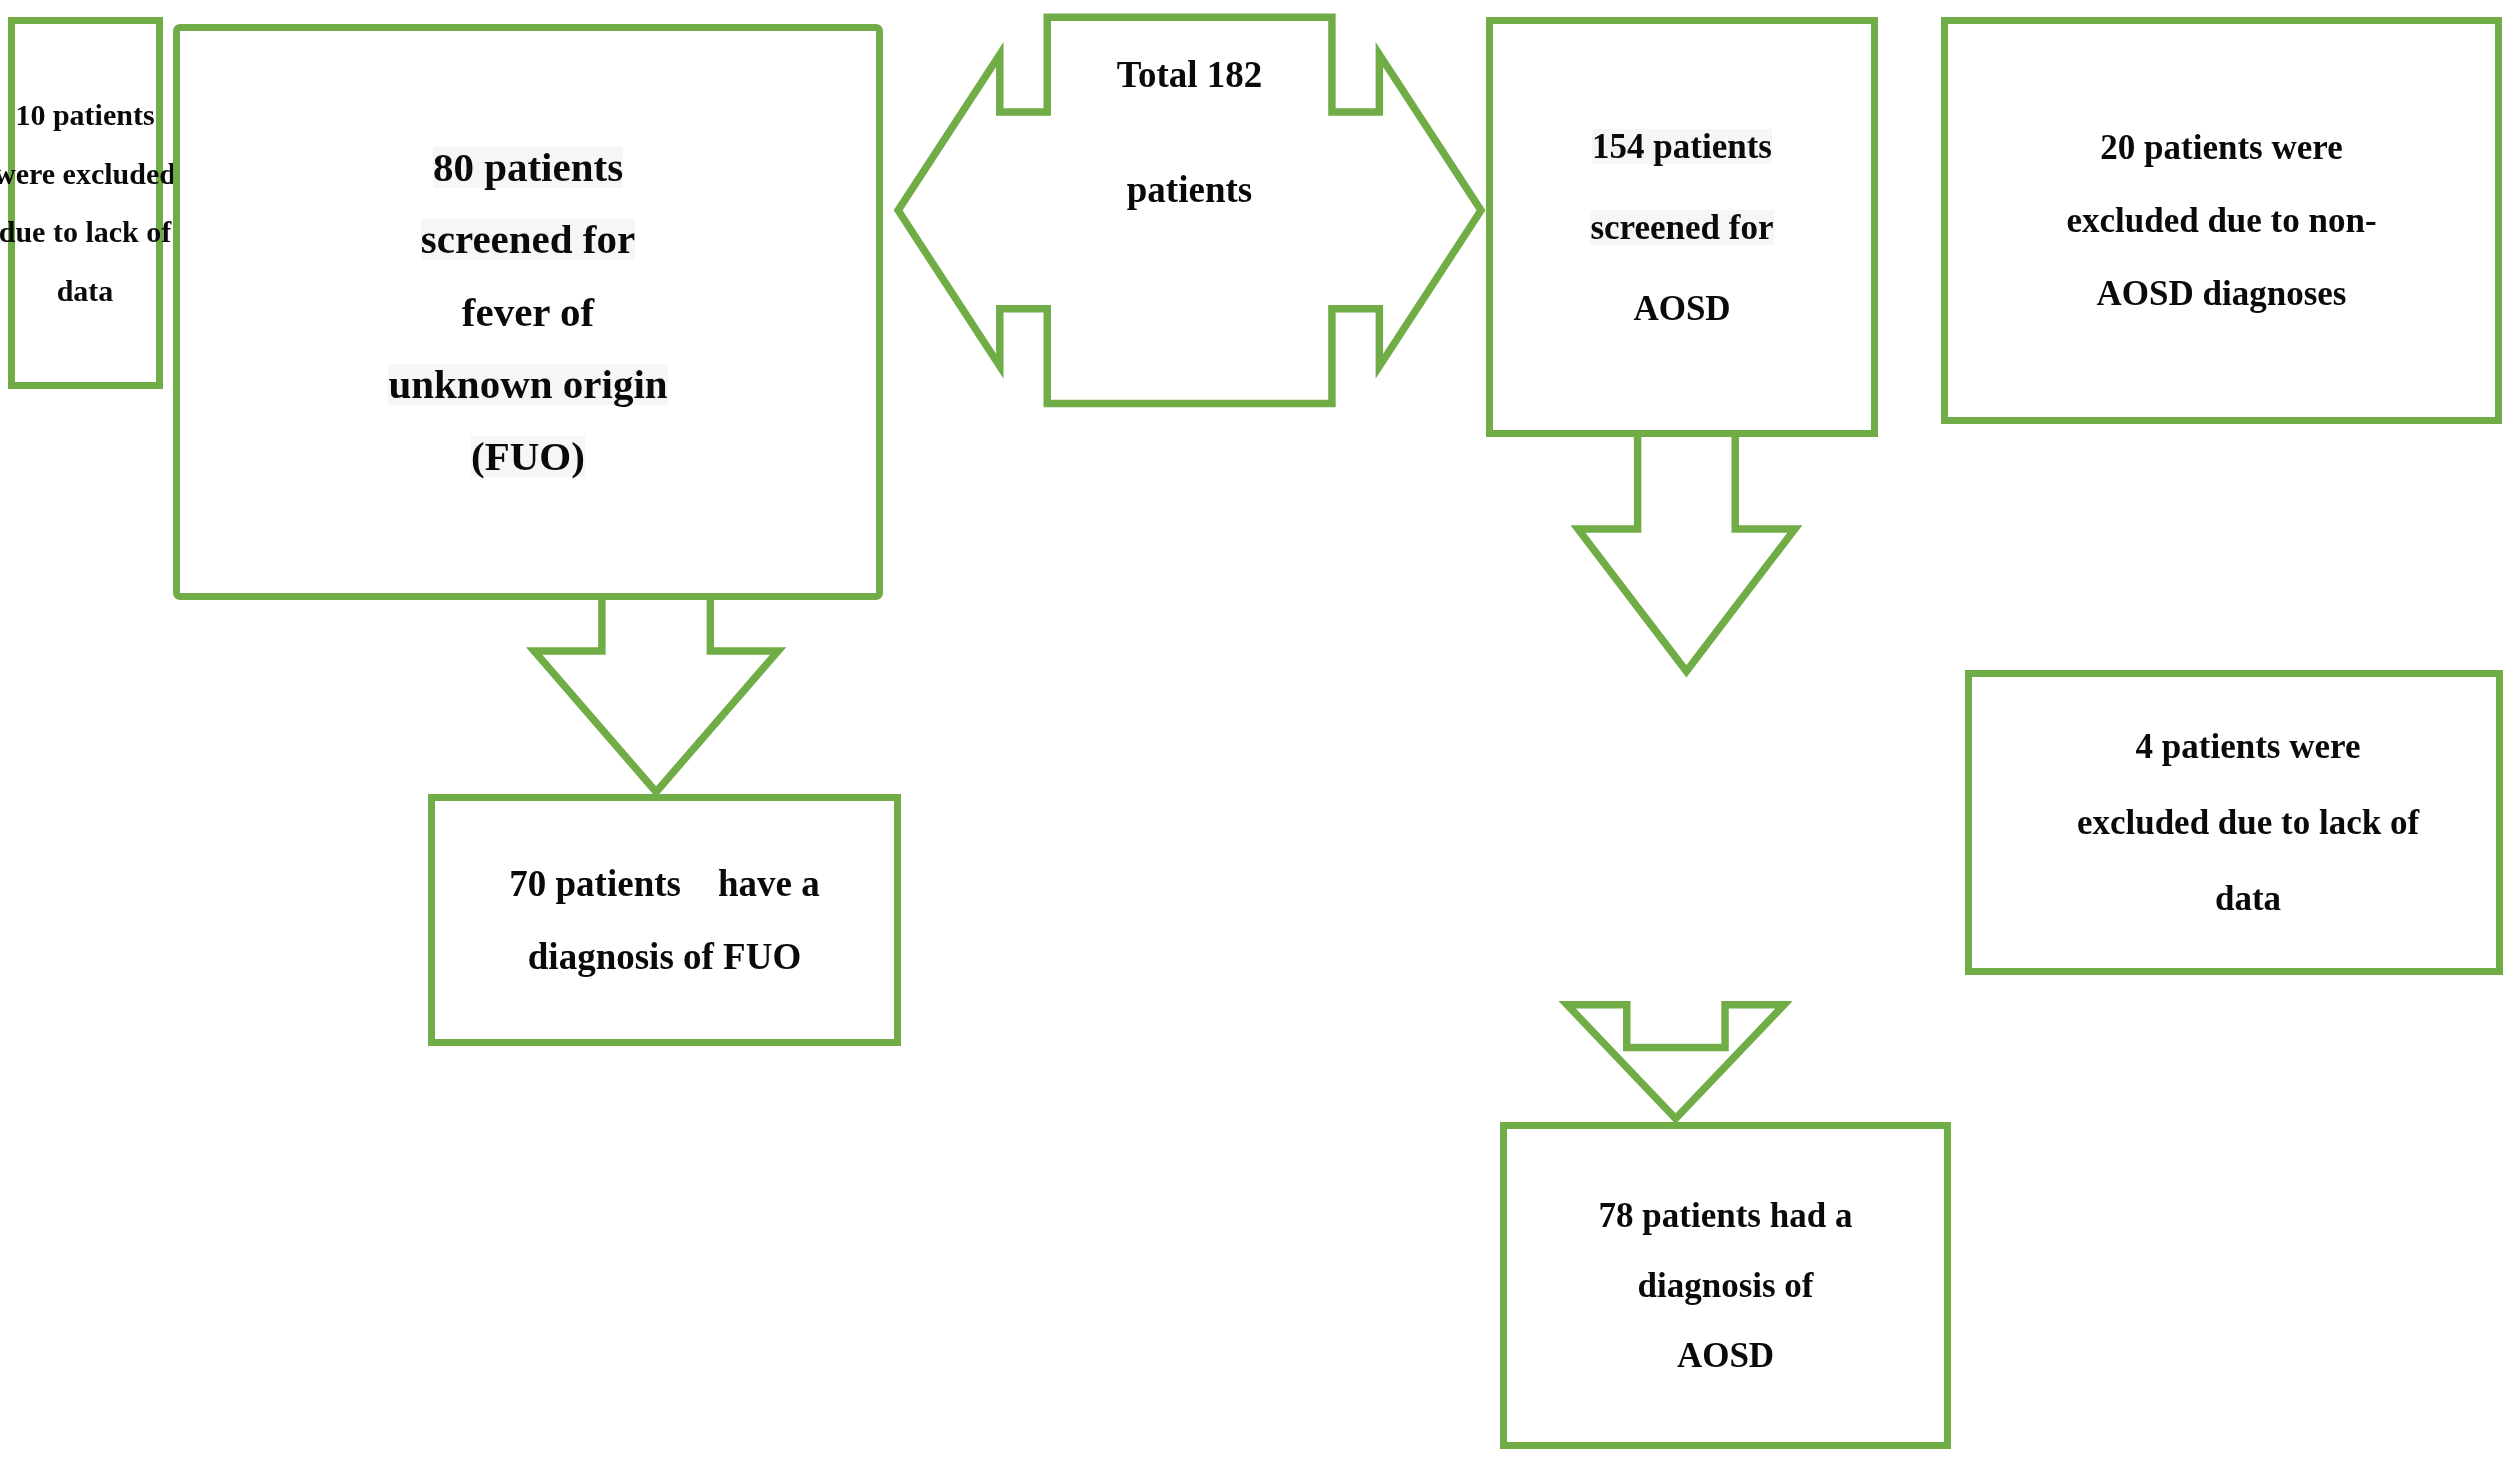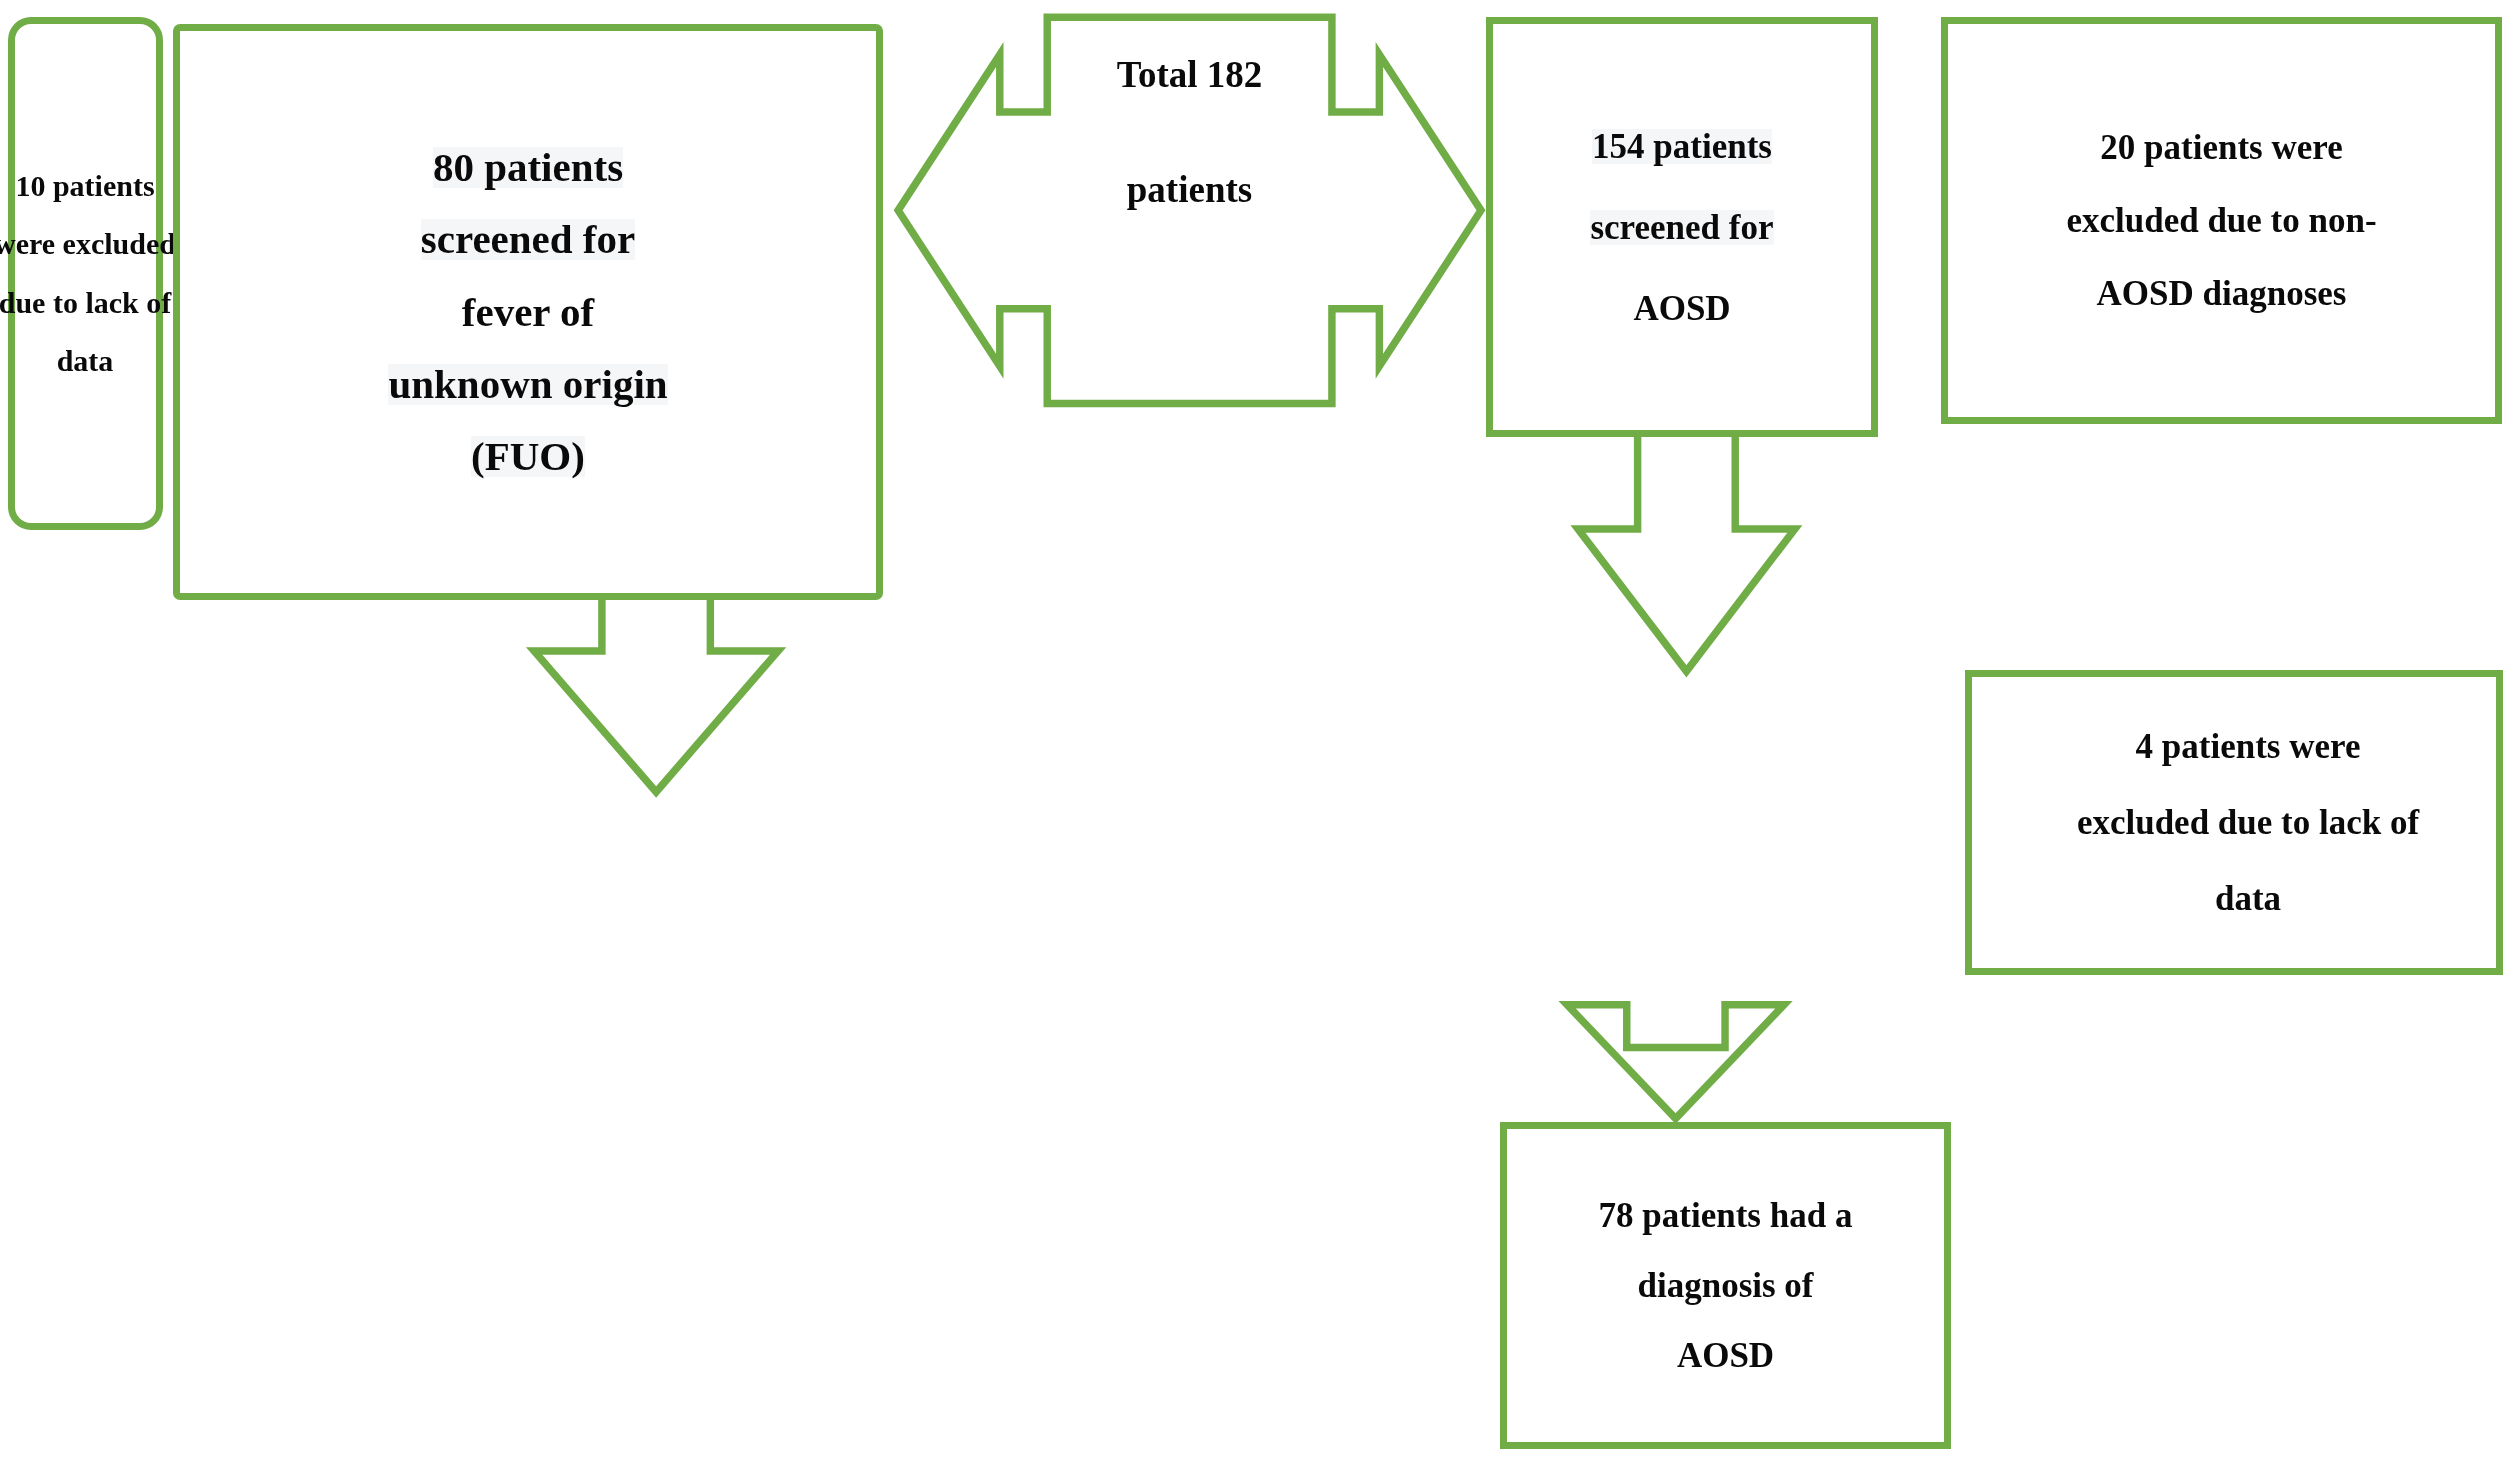--- a/index.html
+++ b/index.html
@@ -33,21 +33,21 @@
     line-height: 1.0;
     z-index: 5;
   }
   .fbox .ln {
     display: block;
     white-space: pre;
   }
   .hl { background: #f5f6f8; }
 
   
-  #box-excluded-10    { left: 7.5px;   top: 17px;   width: 155px;  height: 513px;  font-size: 30px; border-radius: 23px; }
+  #box-excluded-10    { left: 7.5px;   top: 17px;   width: 155px;  height: 372px;  font-size: 30px; }
   #box-excluded-10 .ln { margin: 14.2px 0; }
 
   #box-fuo-screened   { left: 173px;  top: 24px;   width: 710px; height: 576px;  font-size: 41px; border-radius: 7px; }
   #box-fuo-screened .ln { margin: 15.6px 0; }
 
   #box-fuo-diagnosis  { left: 428px;  top: 794px; width: 473px;  height: 252px;  font-size: 37px; }
   #box-fuo-diagnosis .ln { margin: 18.3px 0; }
 
   #box-aosd-screened  { left: 1486px; top: 17px;   width: 392px;  height: 420px;  font-size: 35px; }
   #box-aosd-screened .ln { margin: 23px 0; }
@@ -167,20 +167,24 @@
   </div>
 
   <div class="fbox" id="box-fuo-screened">
     <span class="ln hl">80 patients</span>
     <span class="ln hl">screened for</span>
     <span class="ln">fever of</span>
     <span class="ln hl">unknown origin</span>
     <span class="ln hl">(FUO)</span>
   </div>
 
+  <div class="fbox" id="box-fuo-diagnosis">
+    <span class="ln">70 patients    have a</span>
+    <span class="ln">diagnosis of FUO</span>
+  </div>
 
   <div class="fbox" id="box-aosd-screened">
     <span class="ln hl">154 patients</span>
     <span class="ln hl">screened for</span>
     <span class="ln">AOSD</span>
   </div>
 
   <div class="fbox" id="box-excluded-20">
     <span class="ln">20 patients were</span>
     <span class="ln">excluded due to non-</span>

